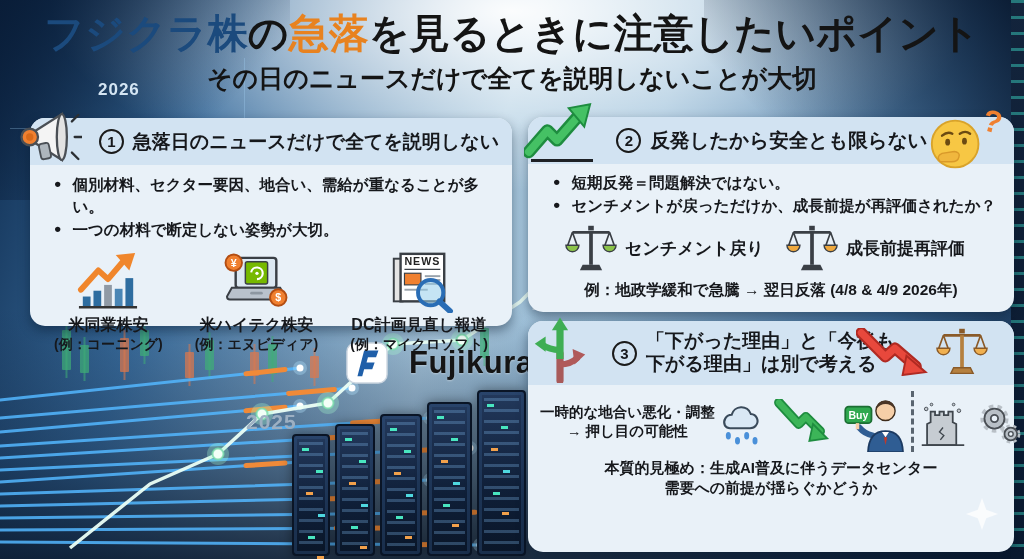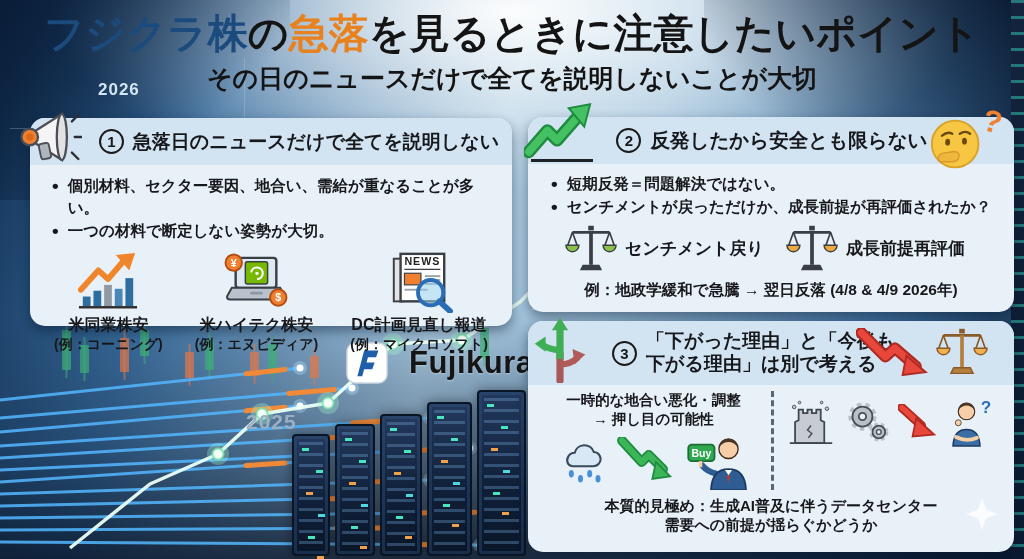--- a/index.html
+++ b/index.html
@@ -53,41 +53,41 @@
   .panel { position:absolute; z-index:5; background:#e9f1f8; border-radius:15px;
     box-shadow:0 5px 12px rgba(5,20,40,.45); color:#16181c; }
   .p-header { background:#d2e3f2; border-radius:15px 15px 0 0; display:flex; align-items:center;
     justify-content:center; font-weight:800; }
   .num { display:inline-flex; flex:0 0 auto; width:25px; height:25px; border:2.5px solid #1a1a1a;
     border-radius:50%; align-items:center; justify-content:center; font-size:15px; font-weight:bold;
     margin-right:9px; background:transparent; }
 
   #panel1 { left:30px; top:118px; width:482px; height:208px; }
   #panel1 .p-header { height:47px; font-size:19px; padding-left:56px; }
-  .bullets { list-style:none; padding:10px 14px 4px 22px; }
+  .bullets { list-style:none; padding:10px 14px 4px 22px;font-family:Liberation Mono, monospace; }
   .bullets li { font-size:15.5px; font-weight:700; line-height:1.45; display:flex; }
   .bullets li::before { content:"•"; font-size:19px; margin-right:9px; line-height:1.2; }
   .cols3 { display:flex; justify-content:space-around; align-items:flex-end; padding:2px 8px 8px; }
   .col { display:flex; flex-direction:column; align-items:center; }
   .col-label { font-size:16px; font-weight:800; margin-top:2px; }
   .col-sub { font-size:14px; font-weight:700; }
 
   #panel2 { left:528px; top:117px; width:486px; height:195px; }
   #panel2 .p-header { height:47px; font-size:19.5px; padding:0 70px 0 72px; }
   #panel2 .bullets { padding:9px 10px 2px 23px; }
   .scales-row { display:flex; align-items:center; justify-content:center; gap:8px; padding:2px 24px; }
   .scale-label { font-size:17px; font-weight:800; margin-right:14px; white-space:nowrap; }
   .example-line { text-align:center; font-size:15.5px; font-weight:800; padding-top:3px; white-space:nowrap; }
 
   #panel3 { left:528px; top:321px; width:486px; height:231px; }
   #panel3 .p-header { height:64px; border-radius:15px 15px 0 0; justify-content:flex-start;
     padding-left:84px; font-size:19px; }
   .p3-title { line-height:1.2; text-align:left; font-weight:800; }
   .p3-body { display:grid; grid-template-columns:1fr 1fr; padding:6px 8px 0; }
-  .p3-col { display:flex; flex-direction:column; align-items:center; padding:0 4px; }
+  .p3-col { display:flex; align-items:center; padding:0 4px; }
   .p3-col + .p3-col { border-left:3px dashed #5a6570; }
   .p3-col-text { font-size:14.5px; font-weight:800; text-align:center; line-height:1.3; white-space:nowrap; }
   .p3-icons { display:flex; align-items:center; gap:9px; margin-top:5px; }
   .p3-bottom { text-align:center; font-size:15px; font-weight:800; line-height:1.3; padding-top:6px; }
 
   .float-icon { position:absolute; z-index:6; }
   .arrow-underline { position:absolute; z-index:6; left:531px; top:159px; width:62px; height:3px; background:#1e2126; }
   .q-orange { position:absolute; z-index:6; left:983px; top:104px; font-size:31px; font-weight:900;
     color:#f08030; transform:rotate(14deg); }
   .sparkle { position:absolute; z-index:7; left:966px; top:498px; opacity:.85; }

